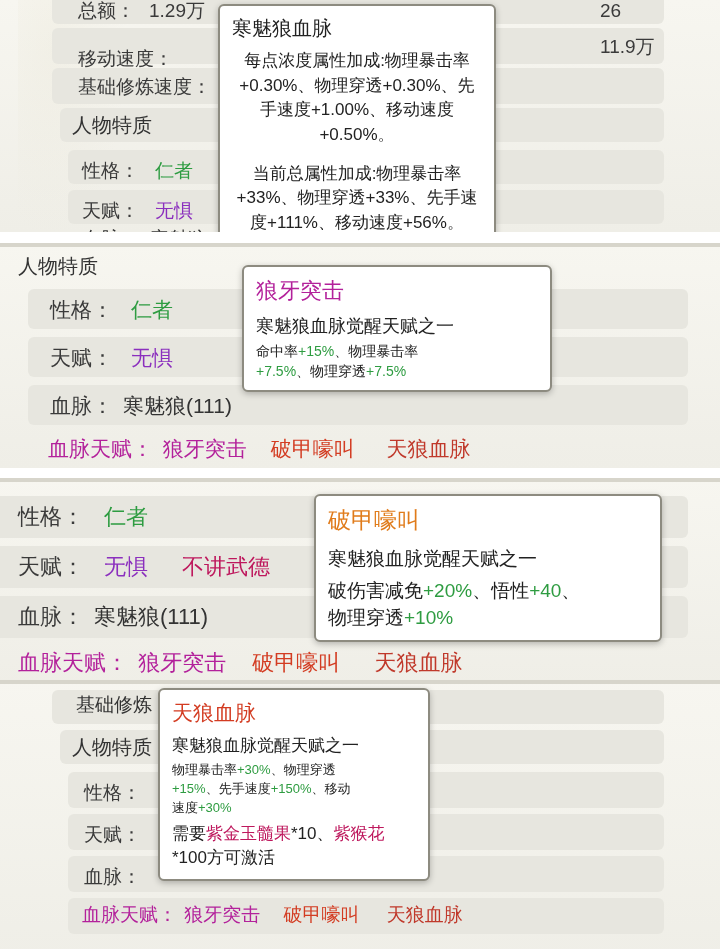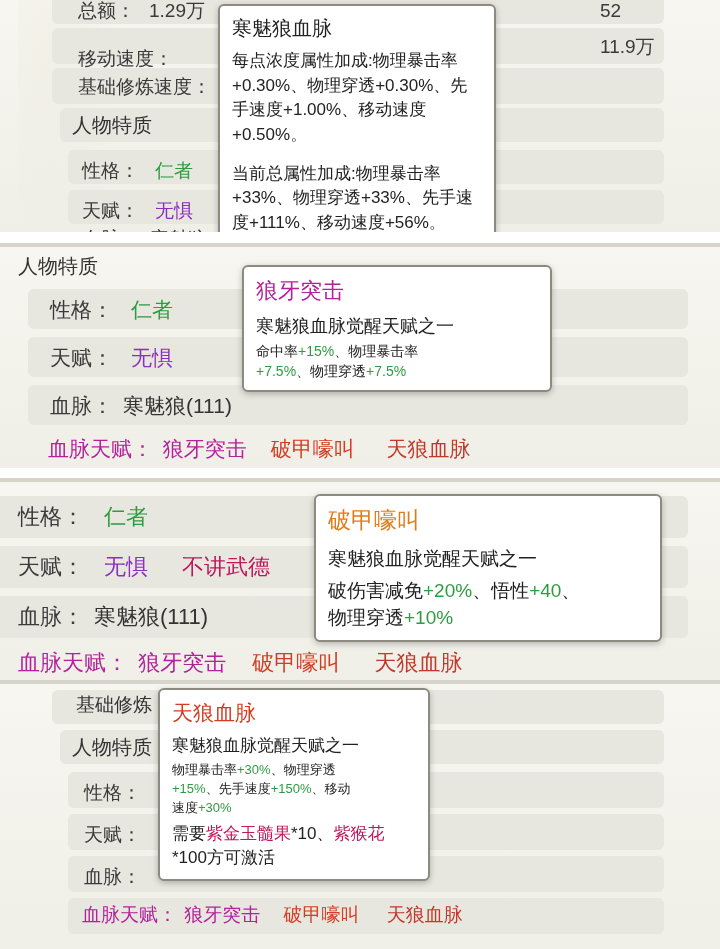--- a/index.html
+++ b/index.html
@@ -67,21 +67,21 @@
     padding: 8px 12px;
     font-size: 17px;
     line-height: 1.45;
     color: #222;
     box-sizing: border-box;
   }
   .tt-title {
     font-size: 20px;
     margin-bottom: 6px;
   }
-  .tt-body { white-space: normal; }
+  .tt-body { white-space: normal; text-align: center; }
   .tt-p { margin: 0 0 2px 0; }
   .divider-gap {
     position: absolute;
     left: 0;
     width: 720px;
     background: #ffffff;
   }
   .sep {
     position: absolute;
     left: 0;
@@ -107,21 +107,21 @@
   <div class="panel" id="p1">
     <div class="panel-bg"></div>
     <div class="watermark wm1"></div>
 
     <div class="row" style="left:52px; top:-10px; width:612px; height:34px;"></div>
     <div style="position:absolute; left:78px; top:-8px;" class="stat-row">
       <span>总额：</span>
       <span style="margin-left:14px;">1.29万</span>
     </div>
     <div style="position:absolute; left:600px; top:-8px;" class="stat-row">
-      <span>52</span>
+      <span>26</span>
     </div>
 
     <div class="row" style="left:52px; top:28px; width:612px; height:36px;"></div>
     <div style="position:absolute; left:78px; top:28px;margin-top:12px;" class="stat-row">
       <span>移动速度：</span>
     </div>
     <div style="position:absolute; left:600px; top:28px;" class="stat-row">
       <span>11.9万</span>
     </div>
 

